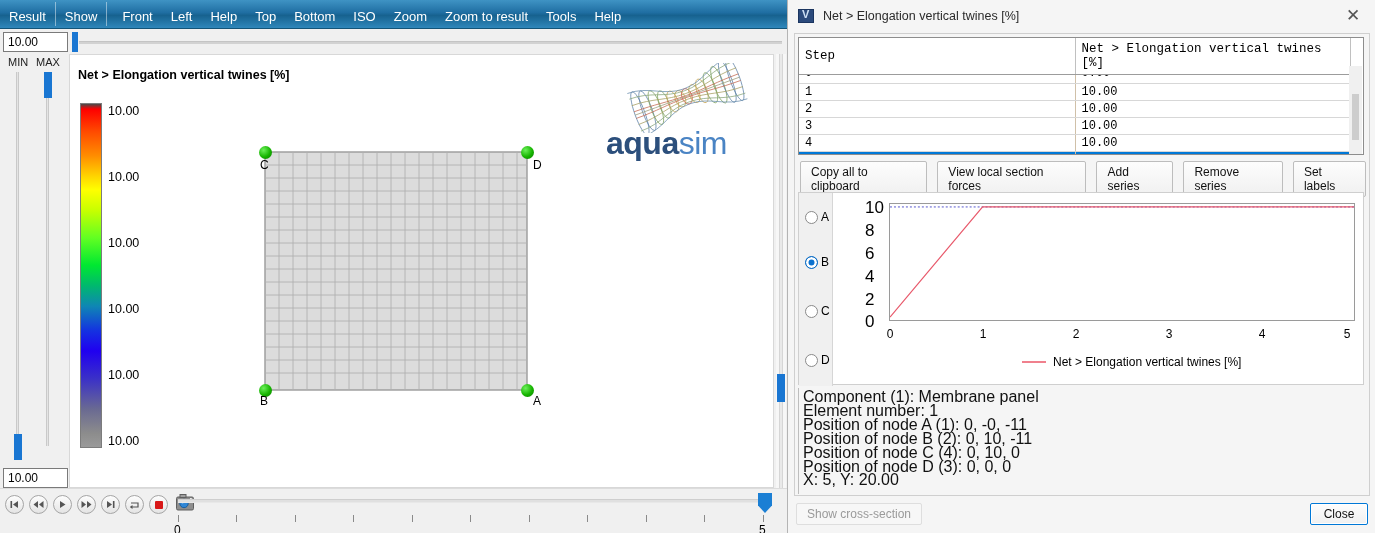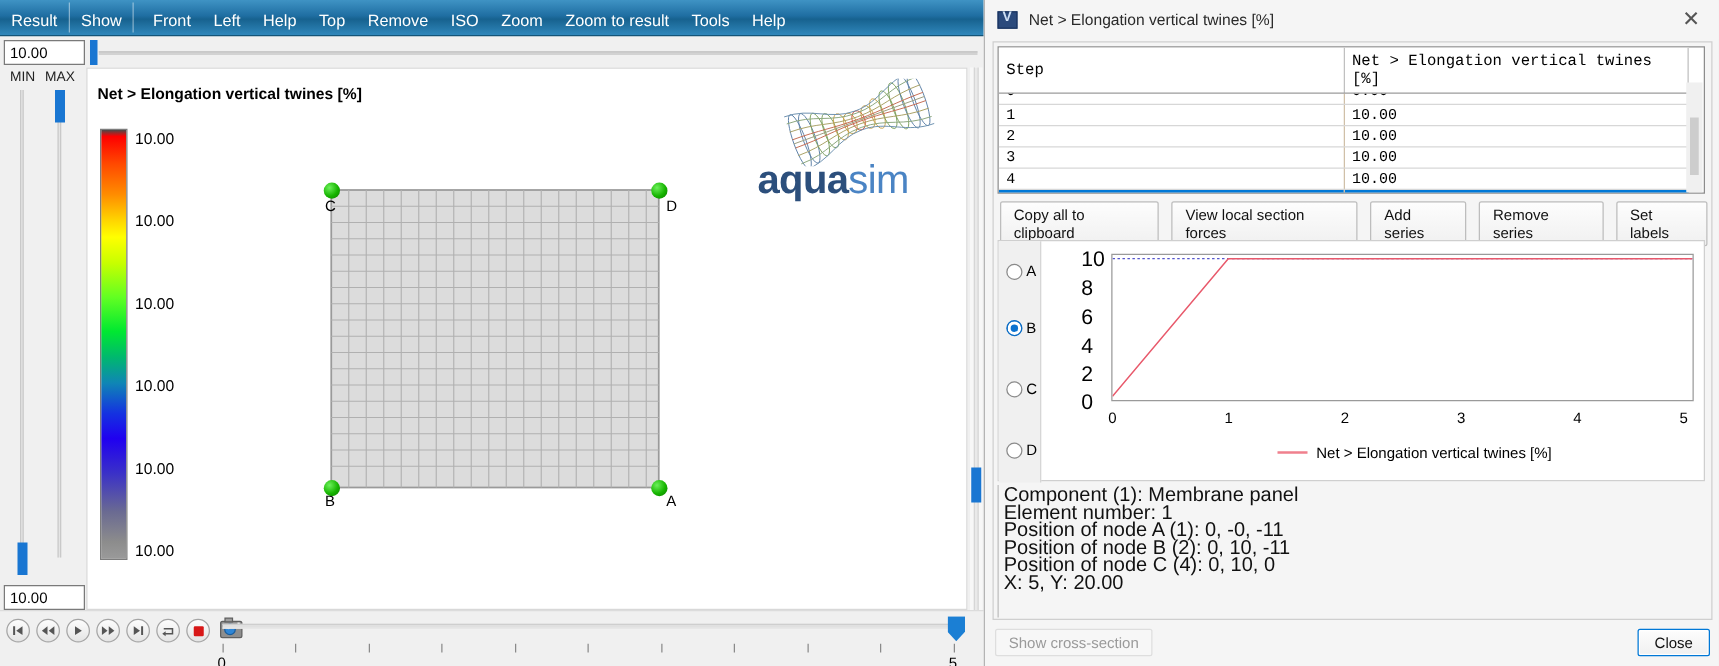--- a/index.html
+++ b/index.html
@@ -229,21 +229,21 @@
   <div class="menubar">
     <div class="menu-item">Result</div>
     <div class="menu-sep"></div>
     <div class="menu-item">Show</div>
     <div class="menu-sep"></div>
     <div class="menu-gap"></div>
     <div class="menu-item">Front</div>
     <div class="menu-item">Left</div>
     <div class="menu-item">Help</div>
     <div class="menu-item">Top</div>
-    <div class="menu-item">Remove</div>
+    <div class="menu-item">Bottom</div>
     <div class="menu-item">ISO</div>
     <div class="menu-item">Zoom</div>
     <div class="menu-item">Zoom to result</div>
     <div class="menu-item">Tools</div>
     <div class="menu-item">Help</div>
   </div>
 
   <div class="maxbox">10.00</div>
 
   <div class="hscroll-top">
@@ -550,20 +550,21 @@
         </div>
       </div>
     </div>
 
     <div class="infobox">
       <div>Component (1): Membrane panel</div>
       <div>Element number: 1</div>
       <div>Position of node A (1): 0, -0, -11</div>
       <div>Position of node B (2): 0, 10, -11</div>
       <div>Position of node C (4): 0, 10, 0</div>
+      <div>Position of node D (3): 0, 0, 0</div>
       <div>X: 5, Y: 20.00</div>
     </div>
   </div>
 
   <div class="dlg-foot">
     <div class="btn btn-disabled" style="position:absolute; left:2px; top:3px; height:22px;">Show cross-section</div>
     <div class="btn btn-default" style="position:absolute; right:2px; top:3px; height:22px; width:58px;">Close</div>
   </div>
 </div>
 

